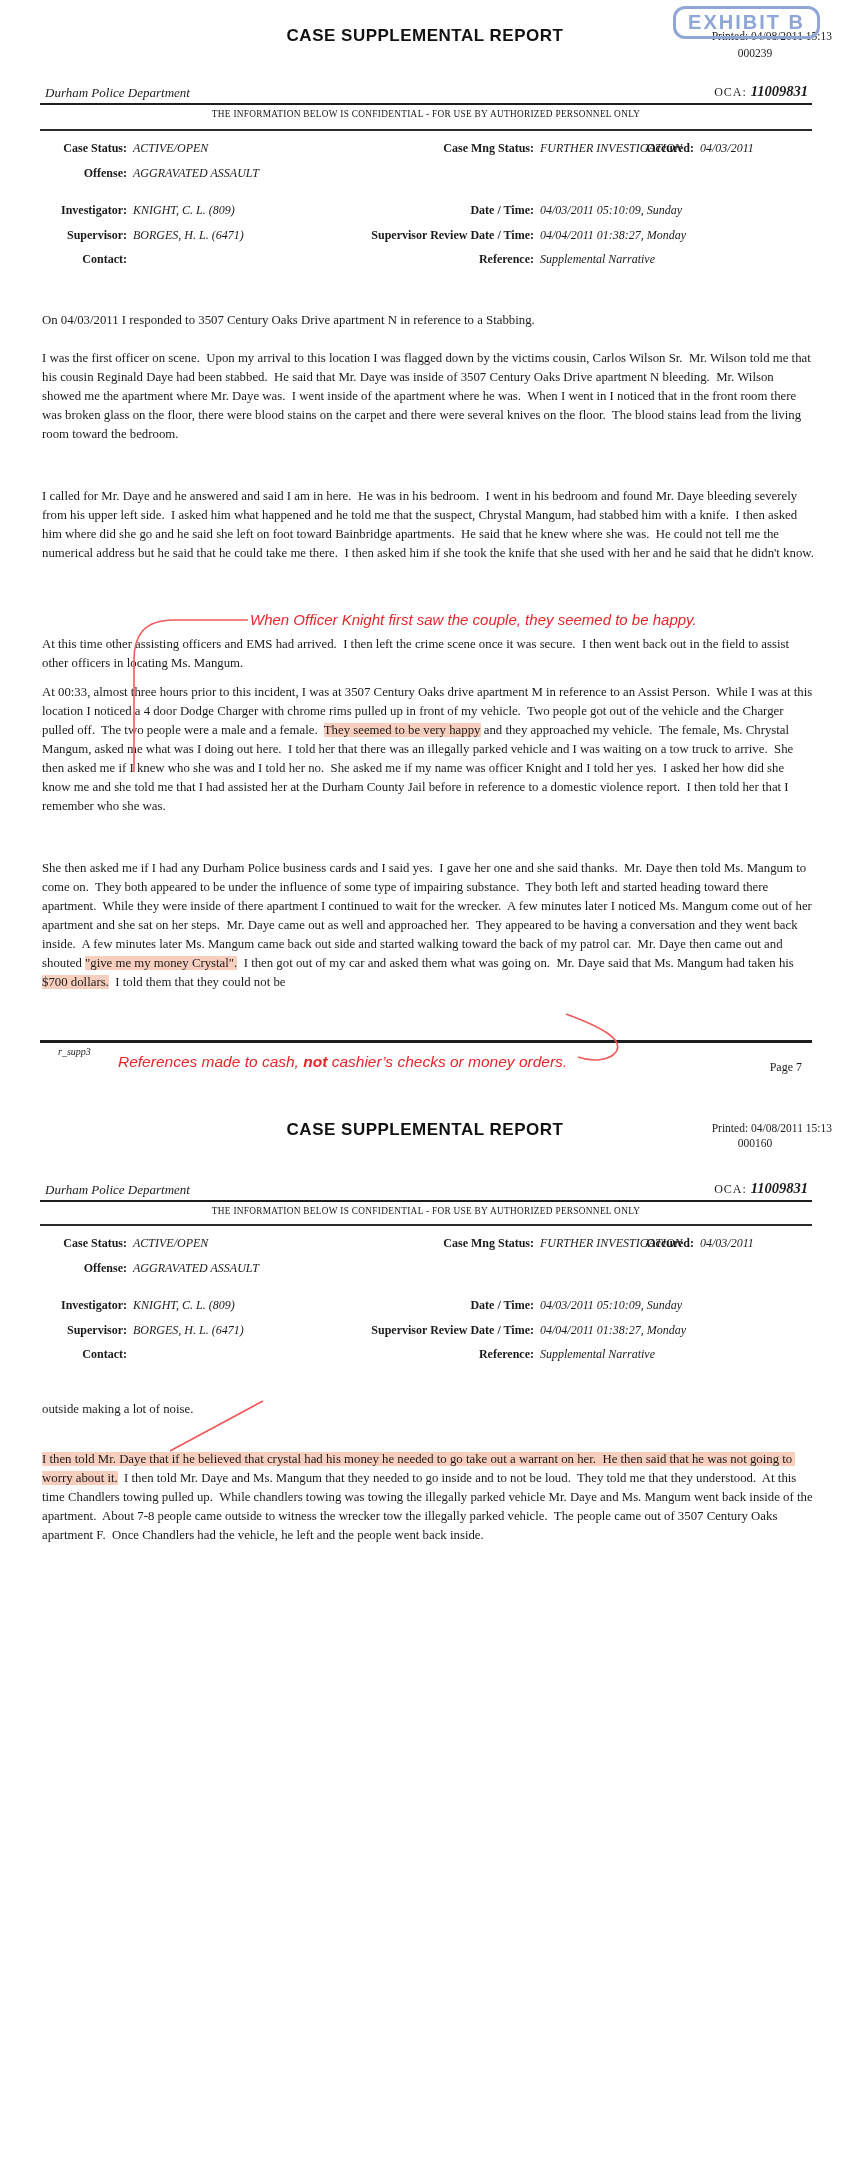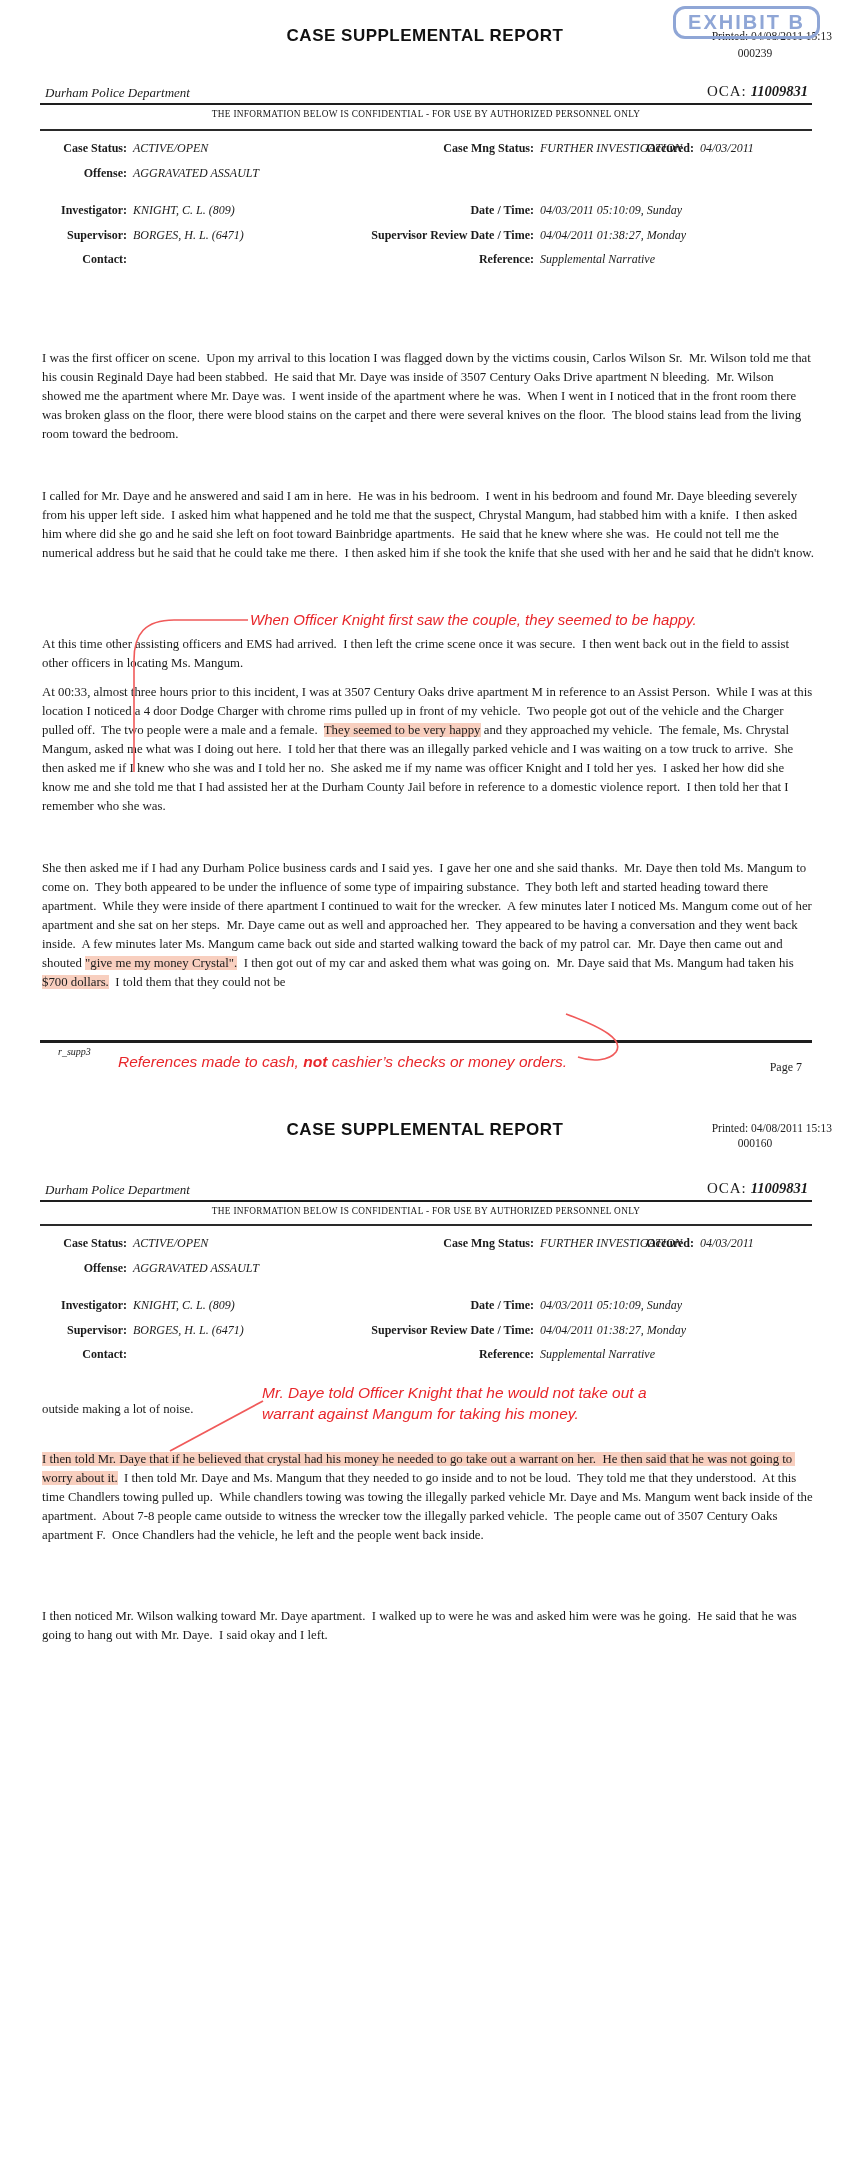--- a/index.html
+++ b/index.html
@@ -15,21 +15,21 @@
          font-family:"Liberation Sans",sans-serif;font-weight:bold;font-size:17px;
          letter-spacing:.5px;color:#111;}
   .printed{position:absolute;right:18px;font-size:11.5px;color:#222;}
   .docnum{position:absolute;left:700px;width:110px;text-align:center;font-size:11.5px;color:#222;}
   .stamp{position:absolute;right:30px;top:6px;border:3.5px solid var(--stamp);
          border-radius:12px;padding:2px 12px;color:var(--stamp);
          font-family:"Liberation Sans",sans-serif;font-weight:bold;font-size:20px;
          letter-spacing:2px;background:transparent;}
   .dept{position:absolute;left:45px;font-style:italic;font-size:13px;text-align:right;}
   .oca{position:absolute;right:42px;}
-  .oca-l{font-size:15px;letter-spacing:1px;margin-top:32px;}
+  .oca-l{font-size:12px;letter-spacing:1px;margin-top:32px;}
   .oca-n{font-weight:bold;font-style:italic;font-size:14.5px;}
   .rule{position:absolute;left:40px;right:38px;height:2px;background:#1e1e1e;}
   .rule.thin{height:1.5px;background:#2a2a2a;}
   .conf{position:absolute;left:40px;right:38px;text-align:center;font-size:9.3px;
         letter-spacing:.3px;color:#161616;}
   .lab{position:absolute;font-weight:bold;font-size:12px;text-align:right;white-space:nowrap;}
   .val{position:absolute;font-style:italic;font-size:12px;white-space:nowrap;text-align:center;}
   .para{position:absolute;left:42px;width:772px;font-size:12.8px;line-height:19px;
         white-space:pre-wrap;color:var(--ink);}
   .hl{background:var(--hl);}
@@ -79,20 +79,21 @@
 
   <span class="lab" style="top:228px;left:0;width:127px">Supervisor:</span>
   <span class="val" style="top:228px;left:133px">BORGES, H. L. (6471)</span>
   <span class="lab" style="top:228px;left:300px;width:234px">Supervisor Review Date / Time:</span>
   <span class="val" style="top:228px;left:540px">04/04/2011 01:38:27, Monday</span>
 
   <span class="lab" style="top:252px;left:0;width:127px">Contact:</span>
   <span class="lab" style="top:252px;left:300px;width:234px">Reference:</span>
   <span class="val" style="top:252px;left:540px">Supplemental Narrative</span>
 
+  <div class="para" style="top:311px"><span>On 04/03/2011 I responded to 3507 Century Oaks Drive apartment N in reference to a Stabbing.</span></div>
   <div class="para" style="top:349px"><span>I was the first officer on scene.  Upon my arrival to this location I was flagged down by the victims cousin, Carlos Wilson Sr.  Mr. Wilson told me that his cousin Reginald Daye had been stabbed.  He said that Mr. Daye was inside of 3507 Century Oaks Drive apartment N bleeding.  Mr. Wilson showed me the apartment where Mr. Daye was.  I went inside of the apartment where he was.  When I went in I noticed that in the front room there was broken glass on the floor, there were blood stains on the carpet and there were several knives on the floor.  The blood stains lead from the living room toward the bedroom.</span></div>
   <div class="para" style="top:487px"><span>I called for Mr. Daye and he answered and said I am in here.  He was in his bedroom.  I went in his bedroom and found Mr. Daye bleeding severely from his upper left side.  I asked him what happened and he told me that the suspect, Chrystal Mangum, had stabbed him with a knife.  I then asked him where did she go and he said she left on foot toward Bainbridge apartments.  He said that he knew where she was.  He could not tell me the numerical address but he said that he could take me there.  I then asked him if she took the knife that she used with her and he said that he didn't know.</span></div>
   <div class="para" style="top:635px"><span>At this time other assisting officers and EMS had arrived.  I then left the crime scene once it was secure.  I then went back out in the field to assist other officers in locating Ms. Mangum.</span></div>
   <div class="para" style="top:683px"><span>At 00:33, almost three hours prior to this incident, I was at 3507 Century Oaks drive apartment M in reference to an Assist Person.  While I was at this location I noticed a 4 door Dodge Charger with chrome rims pulled up in front of my vehicle.  Two people got out of the vehicle and the Charger pulled off.  The two people were a male and a female.  </span><span class="hl">They seemed to be very happy</span><span> and they approached my vehicle.  The female, Ms. Chrystal Mangum, asked me what was I doing out here.  I told her that there was an illegally parked vehicle and I was waiting on a tow truck to arrive.  She then asked me if I knew who she was and I told her no.  She asked me if my name was officer Knight and I told her yes.  I asked her how did she know me and she told me that I had assisted her at the Durham County Jail before in reference to a domestic violence report.  I then told her that I remember who she was.</span></div>
   <div class="para" style="top:859px"><span>She then asked me if I had any Durham Police business cards and I said yes.  I gave her one and she said thanks.  Mr. Daye then told Ms. Mangum to come on.  They both appeared to be under the influence of some type of impairing substance.  They both left and started heading toward there apartment.  While they were inside of there apartment I continued to wait for the wrecker.  A few minutes later I noticed Ms. Mangum come out of her apartment and she sat on her steps.  Mr. Daye came out as well and approached her.  They appeared to be having a conversation and they went back inside.  A few minutes later Ms. Mangum came back out side and started walking toward the back of my patrol car.  Mr. Daye then came out and shouted </span><span class="hl">"give me my money Crystal".</span><span>  I then got out of my car and asked them what was going on.  Mr. Daye said that Ms. Mangum had taken his </span><span class="hl">$700 dollars.</span><span>  I told them that they could not be</span></div>
 
   <div class="ann" style="top:1053px;left:118px;font-size:15.5px"><span>References made to cash, </span><span class="b">not</span><span> cashier’s checks or money orders.</span></div>
   <div class="ann" style="top:611px;left:250px;font-size:15px">When Officer Knight first saw the couple, they seemed to be happy.</div>
 
   <div class="rule" style="top:1040px;height:2.5px"></div>
@@ -127,26 +128,23 @@
 
   <span class="lab" style="top:1323px;left:0;width:127px">Supervisor:</span>
   <span class="val" style="top:1323px;left:133px">BORGES, H. L. (6471)</span>
   <span class="lab" style="top:1323px;left:300px;width:234px">Supervisor Review Date / Time:</span>
   <span class="val" style="top:1323px;left:540px">04/04/2011 01:38:27, Monday</span>
 
   <span class="lab" style="top:1347px;left:0;width:127px">Contact:</span>
   <span class="lab" style="top:1347px;left:300px;width:234px">Reference:</span>
   <span class="val" style="top:1347px;left:540px">Supplemental Narrative</span>
 
-  <div class="ann-block" style="top:1382px;left:262px;font-size:15.5px;line-height:21px">Mr. Daye told Officer Knight that he would not take out a
-warrant against Mangum for taking his money.</div>
 
   <div class="para" style="top:1400px"><span>outside making a lot of noise.</span></div>
   <div class="para" style="top:1450px"><span class="hl">I then told Mr. Daye that if he believed that crystal had his money he needed to go take out a warrant on her.  He then said that he was not going to worry about it.</span><span>  I then told Mr. Daye and Ms. Mangum that they needed to go inside and to not be loud.  They told me that they understood.  At this time Chandlers towing pulled up.  While chandlers towing was towing the illegally parked vehicle Mr. Daye and Ms. Mangum went back inside of the apartment.  About 7-8 people came outside to witness the wrecker tow the illegally parked vehicle.  The people came out of 3507 Century Oaks apartment F.  Once Chandlers had the vehicle, he left and the people went back inside.</span></div>
-  <div class="para" style="top:1607px"><span>I then noticed Mr. Wilson walking toward Mr. Daye apartment.  I walked up to were he was and asked him were was he going.  He said that he was going to hang out with Mr. Daye.  I said okay and I left.</span></div>
 
   <div class="conclusion" style="top:1680px">This is a highly unusual case because Mr. Daye did not take
 out a warrant against Mangum.  Therefore, he was not a
 complaining witness.</div>
 
   <div class="rule" style="top:2141px;left:55px;right:40px;height:2.5px"></div>
   <div class="foot-right" style="top:2147px">Page 8</div>
 
   <svg class="overlay" width="850" height="2173" viewBox="0 0 850 2173">
     <path d="M 248 620 L 174 620 C 145 620 134 634 134 660 L 134 772" fill="none" stroke="#f05a5a" stroke-width="1.6"></path>

